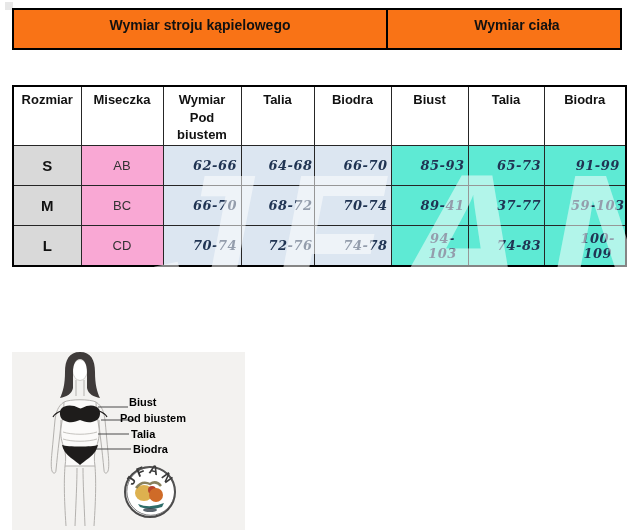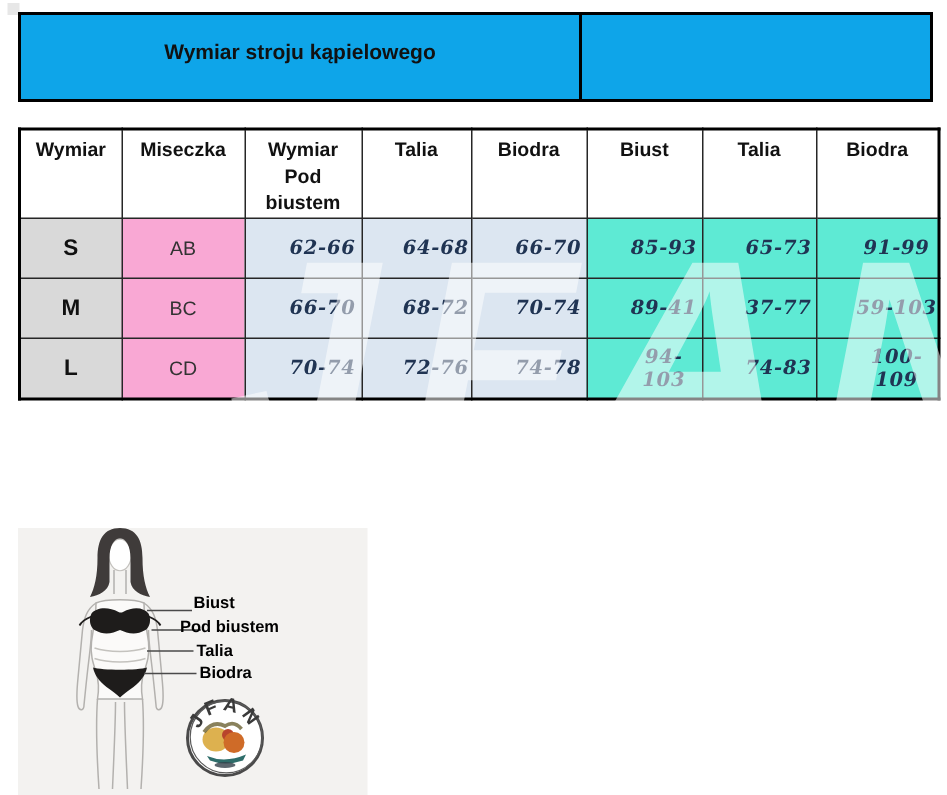--- a/index.html
+++ b/index.html
@@ -5,22 +5,22 @@
   html,body{margin:0;padding:0;background:#ffffff;}
   #canvas{
     position:relative;width:631px;height:530px;background:#ffffff;
     font-family:"Liberation Sans", sans-serif;overflow:hidden;
   }
   
   .artifact{position:absolute;left:5px;top:2px;width:8px;height:8px;background:#b9b9b9;opacity:.35;}
 
   
   .top-table{
-    position:absolute;left:12px;top:8px;width:610px;height:60px;
-    display:flex;border:2px solid #000;box-sizing:border-box;background:#0ea5e9;gap:26px;
+    position:absolute;left:12px;top:8px;width:610px;height:42px;
+    display:flex;border:2px solid #000;box-sizing:border-box;background:#f97316;gap:26px;
   }
   .top-cell{
     display:flex;align-items:center;justify-content:center;
     font-weight:bold;font-size:14px;color:#111;padding-bottom:8px;box-sizing:border-box;
   }
   .top-cell.left{width:374px;border-right:2px solid #000;}
   .top-cell.right{flex:1;}
 
   
   table.size-table{
@@ -66,36 +66,37 @@
 </style>
 </head>
 <body>
 
 <div id="canvas">
 
   <div class="artifact"></div>
 
   <div class="top-table">
     <div class="top-cell left">Wymiar stroju kąpielowego</div>
+    <div class="top-cell right">Wymiar ciała</div>
   </div>
 
   <table class="size-table">
     <colgroup>
       <col style="width:68px">
         <col style="width:82px">
         <col style="width:78px">
         <col style="width:73px">
       <col style="width:77px">
         <col style="width:77px">
         <col style="width:76px">
         <col style="width:82px">
     </colgroup>
     <tbody>
         <tr>
-      <th>Wymiar</th>
+      <th>Rozmiar</th>
       <th>Miseczka</th>
       <th>Wymiar Pod biustem</th>
       <th>Talia</th>
       <th>Biodra</th>
       <th>Biust</th>
       <th>Talia</th>
       <th>Biodra</th>
     </tr>
     <tr>
       <td class="c-size">S</td>

